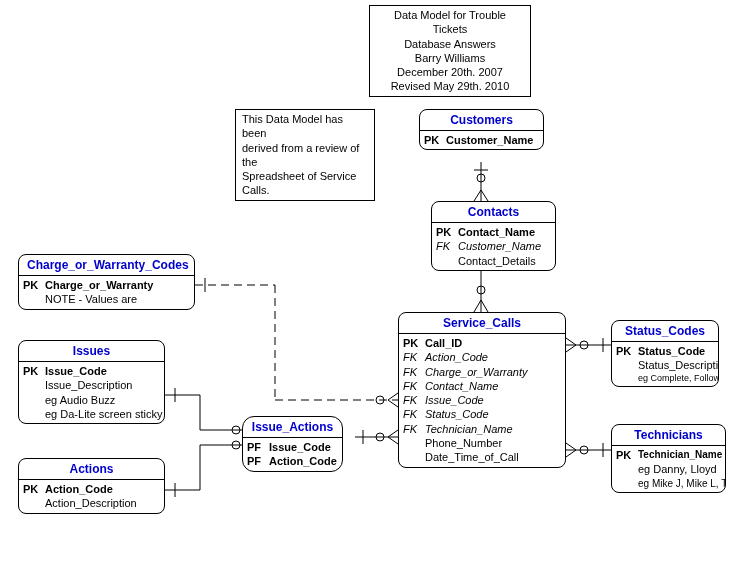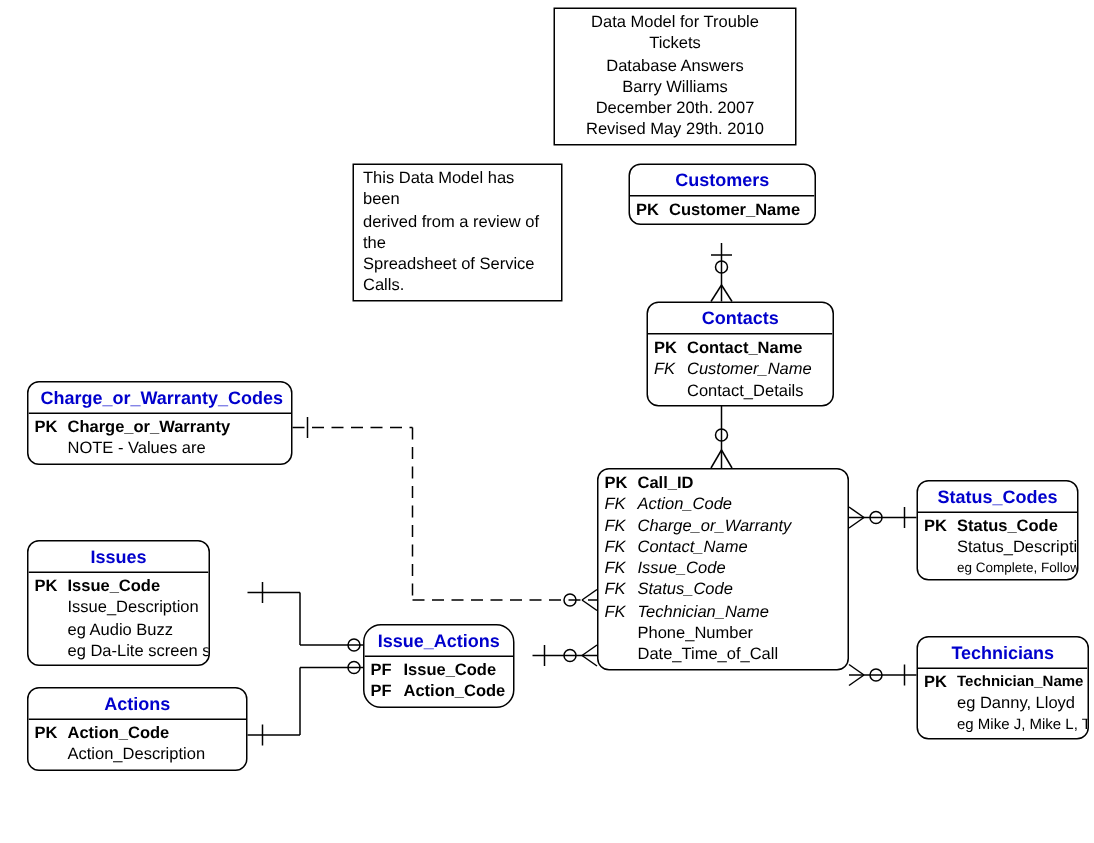--- a/index.html
+++ b/index.html
@@ -174,21 +174,21 @@
         <span class="attr-pk">PK</span>
         <span class="attr-name bold">Charge_or_Warranty</span>
       </div>
     <div class="attr-row">
         <span class="attr-pk"></span>
         <span class="attr-name">NOTE - Values are</span>
       </div>
   </div>
 </div>
 
-<div class="entity" style="left:18px; top:360px; width:122px;">
+<div class="entity" style="left:18px; top:340px; width:147px;">
   <div class="entity-title">Issues</div>
   <div class="entity-body">
     <div class="attr-row">
         <span class="attr-pk">PK</span>
         <span class="attr-name bold">Issue_Code</span>
       </div>
     <div class="attr-row">
         <span class="attr-pk"></span>
         <span class="attr-name">Issue_Description</span>
       </div>
@@ -225,20 +225,21 @@
         <span class="attr-name bold">Issue_Code</span>
       </div>
     <div class="attr-row">
         <span class="attr-pk">PF</span>
         <span class="attr-name bold">Action_Code</span>
       </div>
   </div>
 </div>
 
 <div class="entity" style="left:398px; top:312px; width:168px;">
+  <div class="entity-title">Service_Calls</div>
   <div class="entity-body">
     <div class="attr-row">
         <span class="attr-pk">PK</span>
         <span class="attr-name bold">Call_ID</span>
       </div>
     <div class="attr-row">
         <span class="attr-fk">FK</span>
         <span class="attr-name italic">Action_Code</span>
       </div>
     <div class="attr-row">

